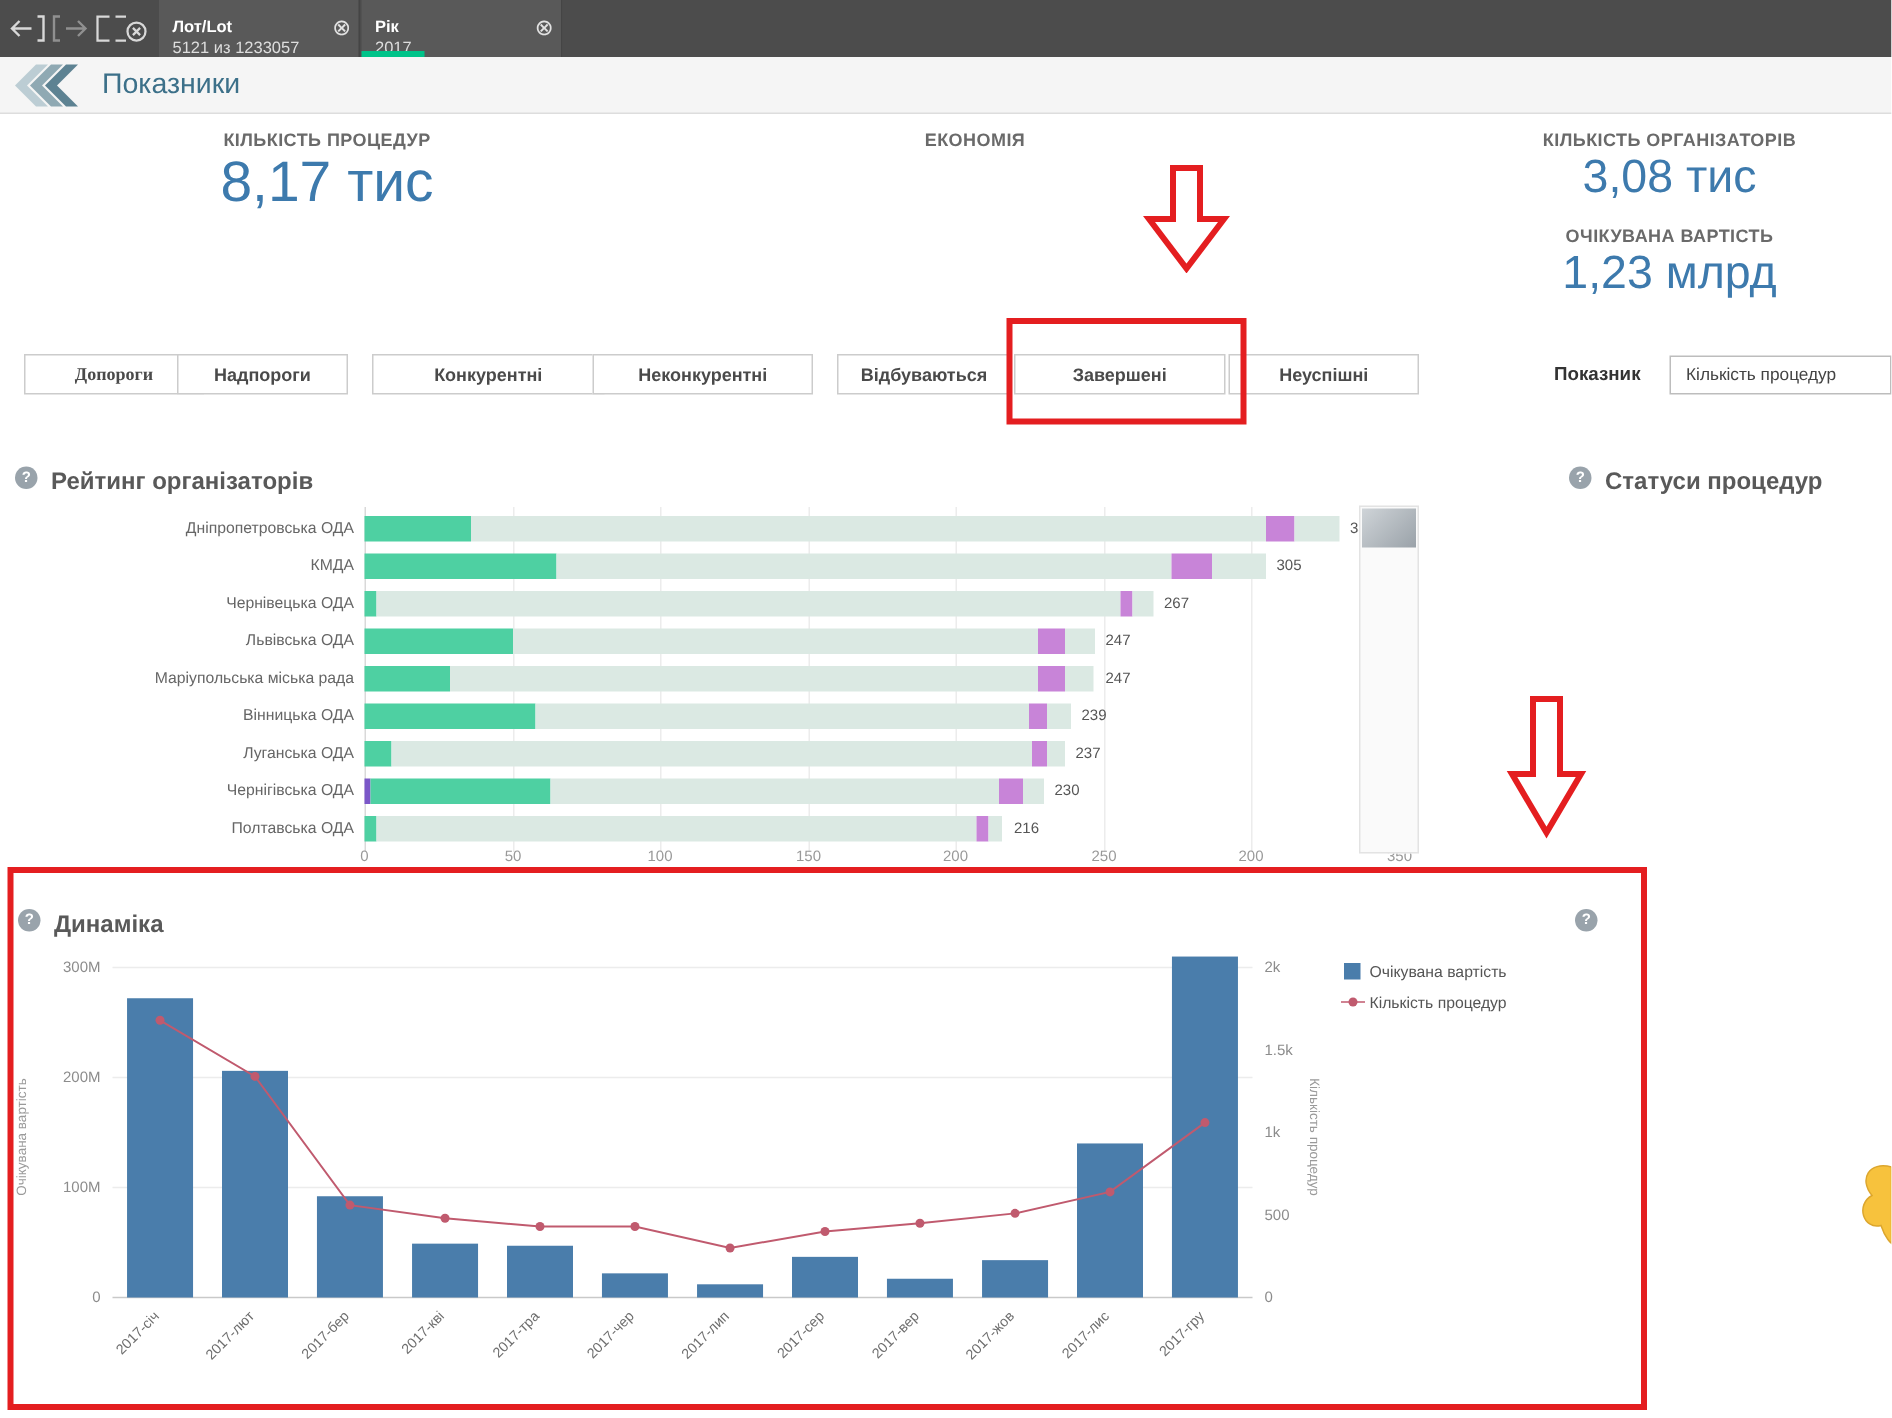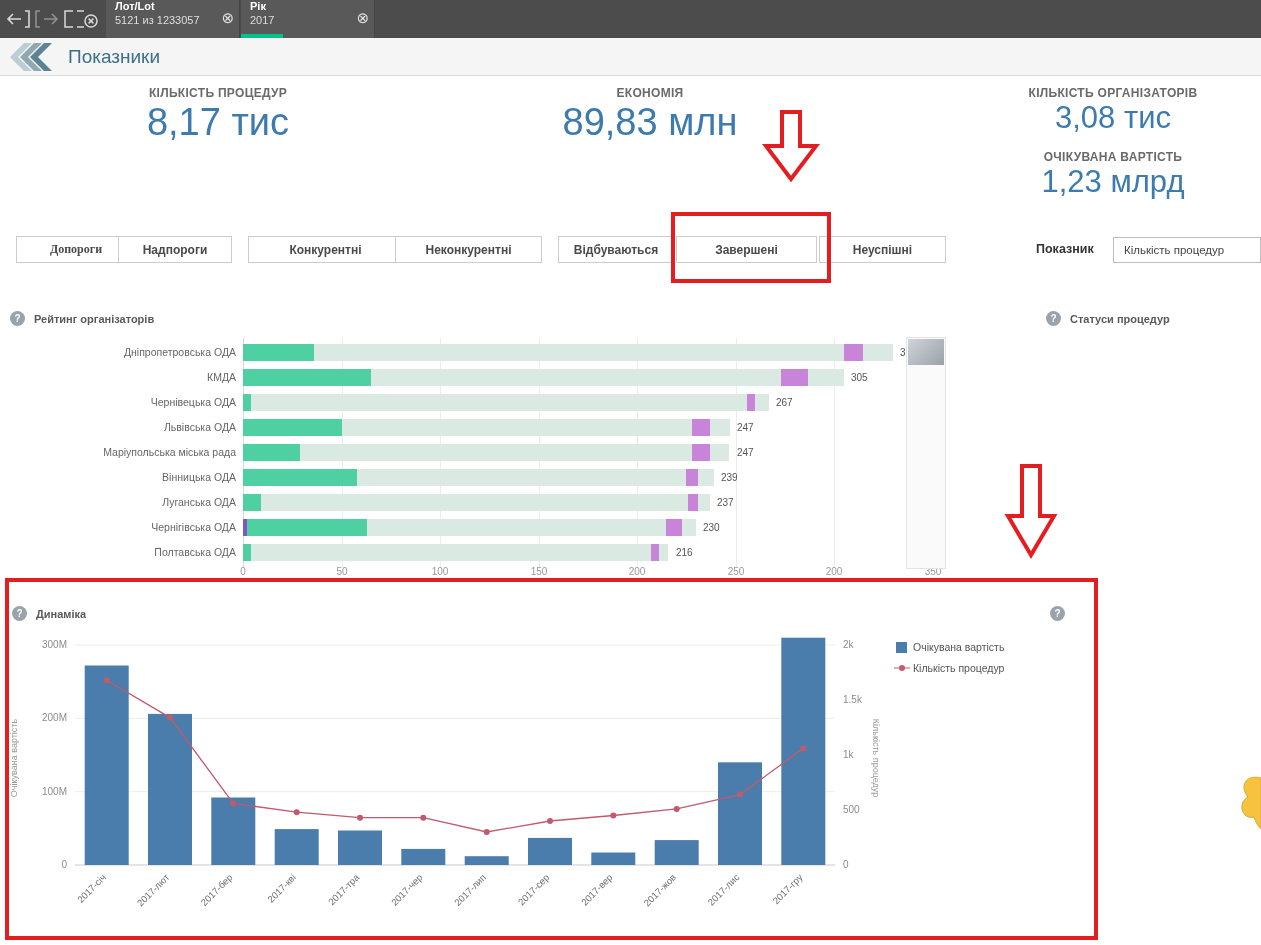--- a/index.html
+++ b/index.html
@@ -4,21 +4,21 @@
 <style>
   * { margin:0; padding:0; box-sizing:border-box; }
   body { background:#fff; }
   .page { position:relative; width:1261px; height:945px; background:#fff; overflow:hidden;
           font-family:"Liberation Sans", sans-serif; color:#333; }
 
   
   .toolbar { position:absolute; left:0; top:0; width:1261px; height:38px; background:#4c4c4c; }
   .tool-icon { position:absolute; top:7px; }
   .chip { position:absolute; top:0; height:38px; width:134px; background:#595959;
-          border-right:1px solid #454545; padding:0 22px 0 9px; }
+          border-right:1px solid #454545; padding:12px 22px 0 9px; }
   .chip-title { font-size:11px; font-weight:bold; color:#fff; line-height:13px; white-space:nowrap; }
   .chip-value { font-size:11px; color:#dedede; line-height:14px; white-space:nowrap; }
   .chip-close { position:absolute; right:5px; top:9px; font-size:15px; color:#e2e2e2; cursor:pointer; }
   .chip-selbar { position:absolute; left:0; bottom:0; width:42px; height:4px; }
 
   
   .header { position:absolute; left:0; top:38px; width:1261px; height:38px; background:#f5f5f5;
             border-bottom:1px solid #ddd; }
   .logo { position:absolute; left:8px; top:4px; }
   .app-title { position:absolute; left:68px; top:8px; font-size:19px; color:#3c7089; }
@@ -34,21 +34,21 @@
           font-family:"Liberation Sans",sans-serif; font-size:12px; font-weight:bold; color:#4a4a4a;
           display:flex; align-items:center; justify-content:center; cursor:pointer; }
   .metric-label { position:absolute; left:1036px; top:242px; font-size:12.5px; font-weight:bold; color:#333; }
   .metric-select { position:absolute; left:1113px; top:237px; width:148px; height:26px; background:#fff;
           border:1px solid #bdbdbd; font-size:11.5px; color:#444; display:flex; align-items:center;
           padding-left:10px; cursor:pointer; }
 
   
   .help { position:absolute; width:15px; height:15px; border-radius:50%; background:#99a3ab; color:#fff;
           font-size:10px; font-weight:bold; display:flex; align-items:center; justify-content:center; }
-  .sec-title { position:absolute; font-size:11px; font-weight:bold; color:#595959; white-space:nowrap; }
+  .sec-title { position:absolute; font-size:16px; font-weight:bold; color:#595959; white-space:nowrap; }
 
   
   .layer { position:absolute; left:0; top:0; width:100%; height:100%; }
   .vline { position:absolute; width:1px; background:#ececec; }
   .xtick { position:absolute; width:30px; text-align:center; font-size:10px; color:#999; }
   .org-label { position:absolute; left:0; width:236px; text-align:right; font-size:10.5px; color:#666;
                line-height:17px; white-space:nowrap; }
   .org-bar { position:absolute; height:17px; display:flex; }
   .org-bar span { display:block; height:100%; }
   .org-val { position:absolute; font-size:10px; color:#555; }
@@ -109,21 +109,20 @@
     </svg>
     <div class="app-title">Показники</div>
   </div>
 
   <div class="kpi" style="left:58px;top:86px">
     <div class="kpi-label">КІЛЬКІСТЬ ПРОЦЕДУР</div>
     <div class="kpi-value">8,17 тис</div>
   </div>
   <div class="kpi" style="left:490px;top:86px">
     <div class="kpi-label">ЕКОНОМІЯ</div>
-    <div class="kpi-value">89,83 млн</div>
   </div>
   <div class="kpi" style="left:953px;top:86px">
     <div class="kpi-label">КІЛЬКІСТЬ ОРГАНІЗАТОРІВ</div>
     <div class="kpi-value small">3,08 тис</div>
   </div>
   <div class="kpi" style="left:953px;top:150px">
     <div class="kpi-label">ОЧІКУВАНА ВАРТІСТЬ</div>
     <div class="kpi-value small">1,23 млрд</div>
   </div>
 

